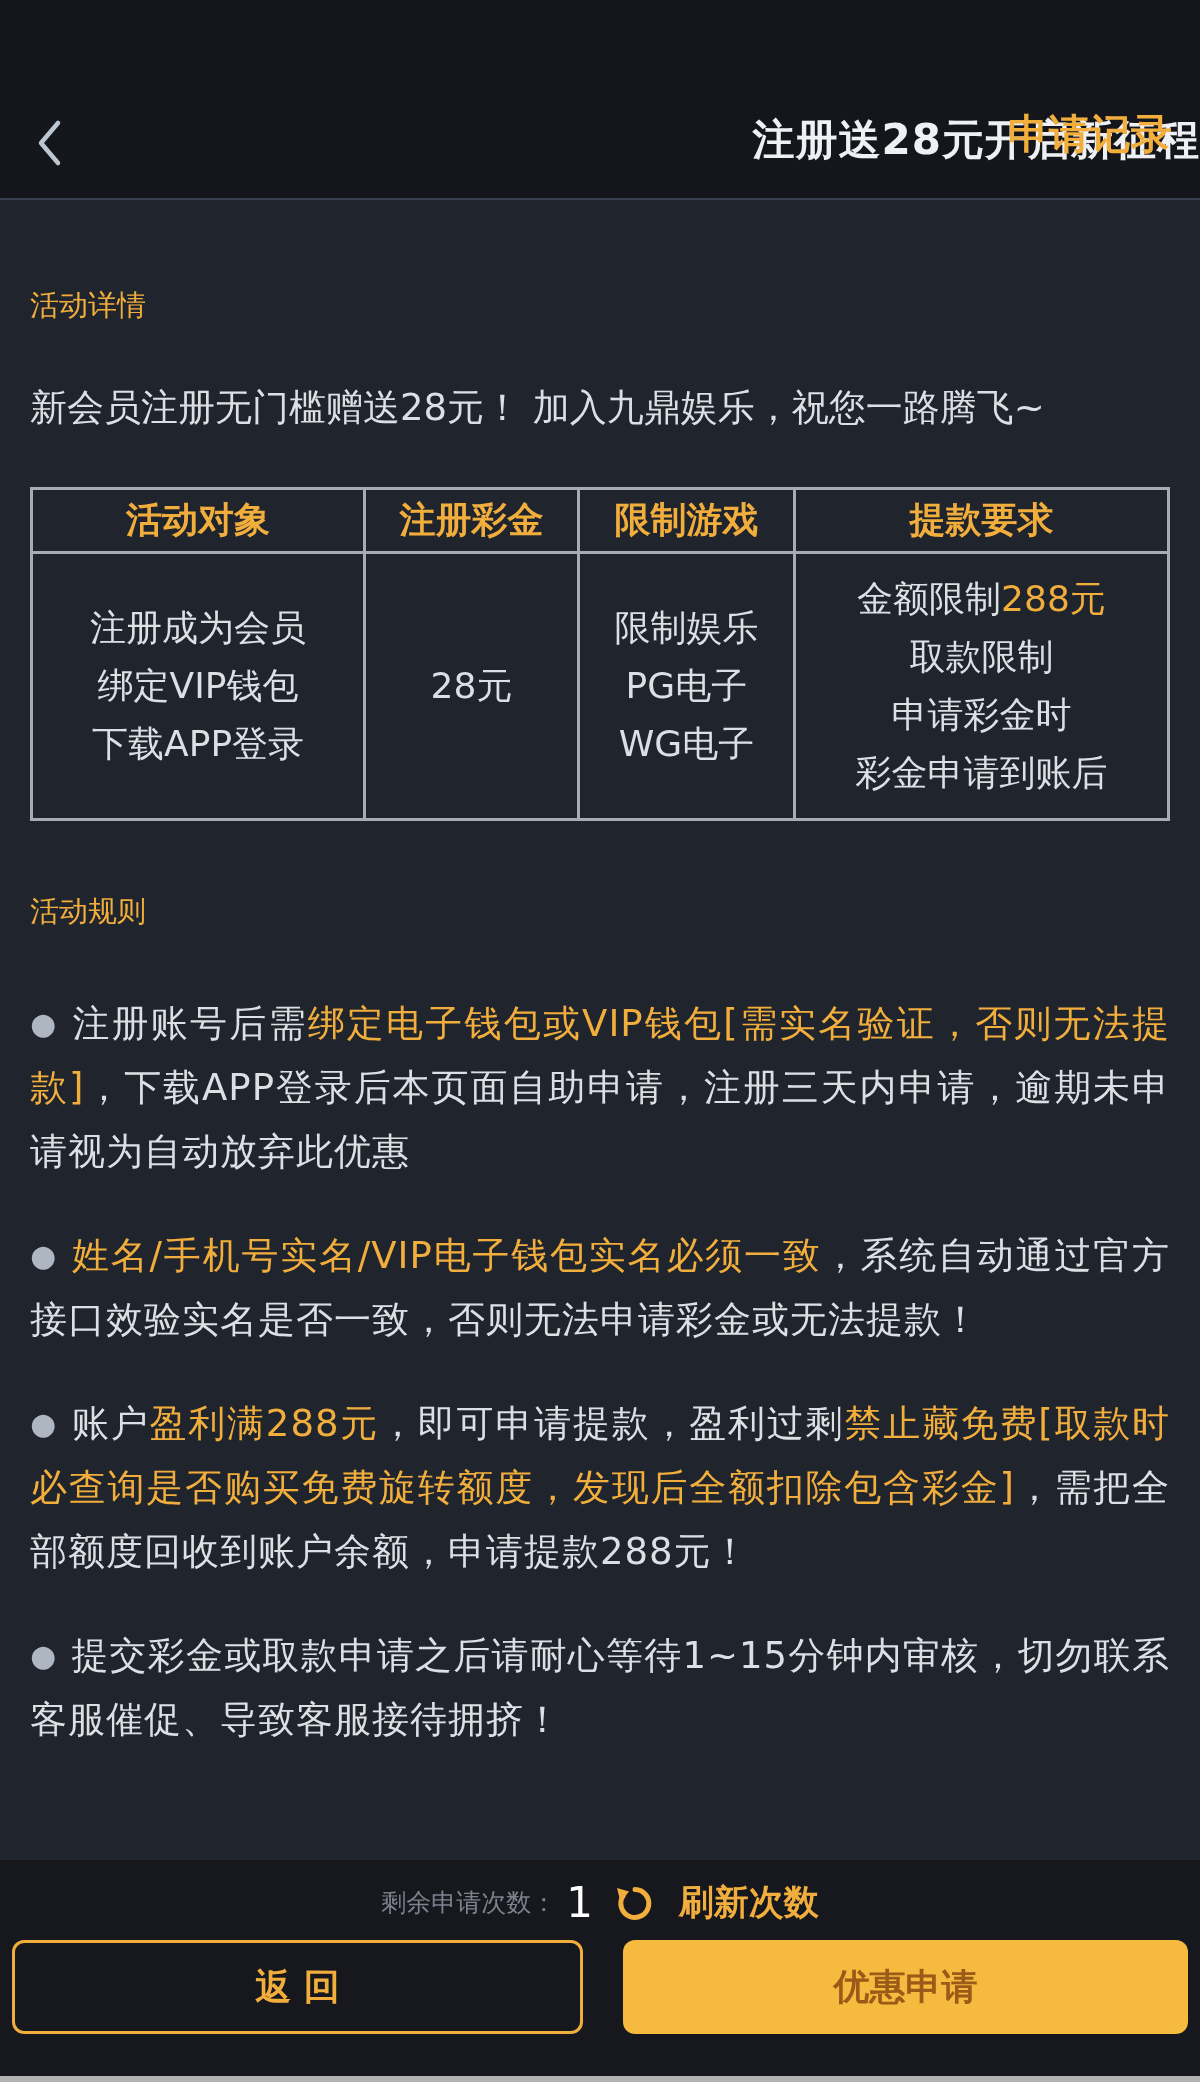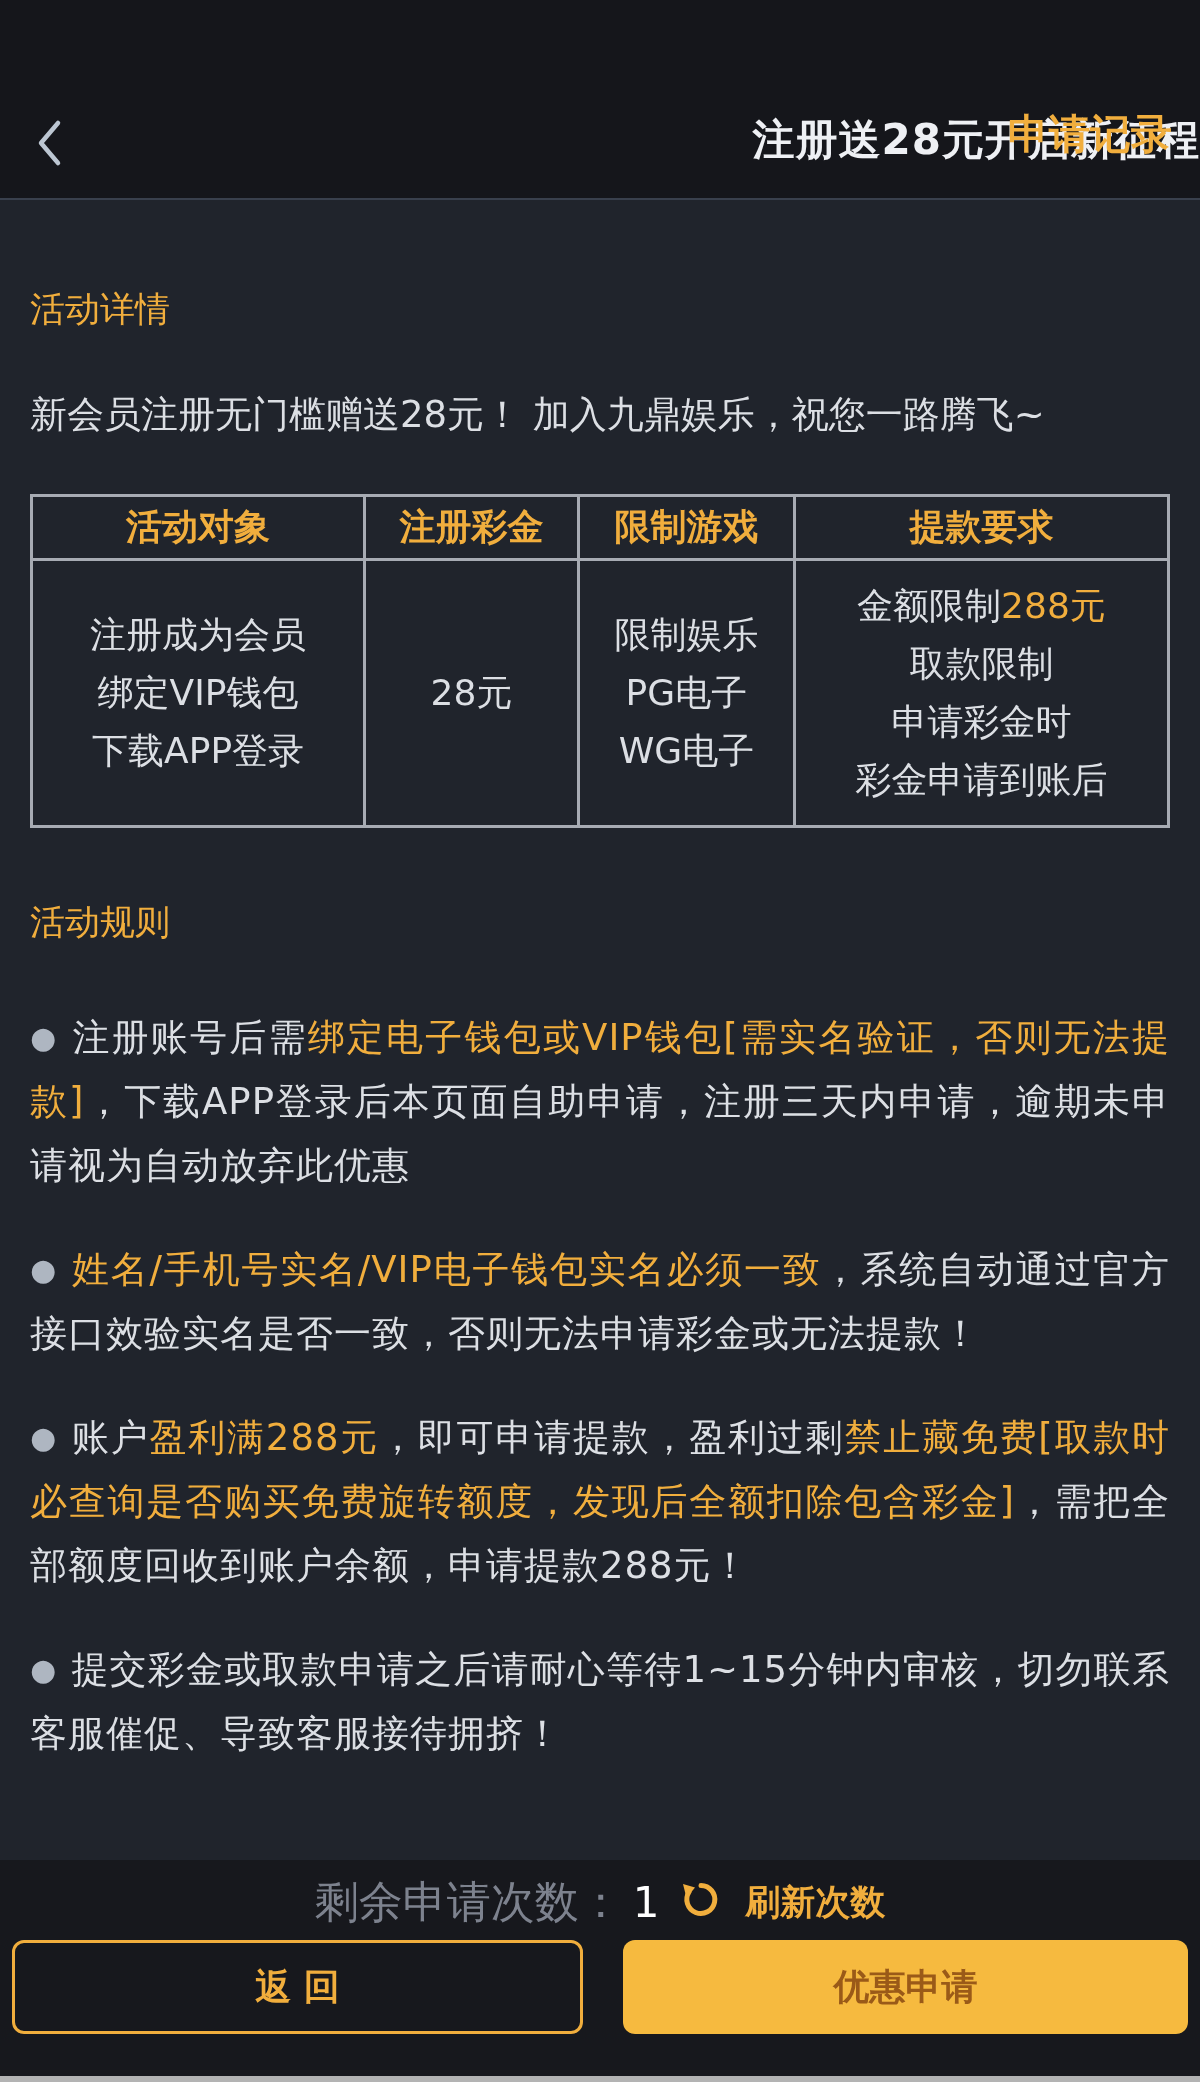--- a/index.html
+++ b/index.html
@@ -38,21 +38,21 @@
     position:absolute;left:0;right:0;bottom:8px;text-align:right;
     font-size:42px;font-weight:bold;color:#eef0f4;letter-spacing:1px;
   }
   .history-link{
     position:absolute;right:28px;bottom:14px;
     font-size:41px;font-weight:bold;color:var(--gold);cursor:pointer;
   }
   
   .content{position:absolute;top:202px;left:0;width:100%;padding:0 30px;}
   .section-title{
-    margin-top:84px;font-size:35px;color:var(--gold);font-weight:500;
+    margin-top:84px;font-size:29px;color:var(--gold);font-weight:500;
   }
   .intro{
     margin-top:56px;font-size:37px;color:var(--text);line-height:52px;
   }
   table.promo-table{
     margin-top:53px;width:100%;border-collapse:collapse;table-layout:fixed;
   }
   .promo-table th,.promo-table td{
     border:3px solid var(--table-border);text-align:center;vertical-align:middle;
   }
@@ -72,24 +72,24 @@
   }
   .bullet{color:#aeb6c1;margin-right:14px;font-size:30px;vertical-align:2px;}
   
   .footer{
     position:absolute;left:0;bottom:0;width:100%;height:222px;
     background:#17181d;padding-top:16px;
   }
   .counts-row{
     display:flex;align-items:center;justify-content:center;height:52px;
   }
-  .remaining-label{font-size:44px;color:var(--muted);}
+  .remaining-label{font-size:25px;color:var(--muted);}
   .remaining-count{font-size:42px;color:#ffffff;margin:0 22px 0 10px;font-weight:500;}
   .refresh-control{
-    display:flex;align-items:flex-start;gap:24px;cursor:pointer;background:none;border:none;
+    display:flex;align-items:flex-end;gap:24px;cursor:pointer;background:none;border:none;
   }
   .refresh-label{font-size:35px;font-weight:bold;color:var(--gold);}
   .buttons-row{
     display:flex;gap:40px;padding:0 12px;margin-top:12px;
   }
   .btn{
     flex:1;height:94px;border-radius:12px;font-size:36px;font-weight:bold;
     display:flex;align-items:center;justify-content:center;cursor:pointer;
     font-family:inherit;
   }

